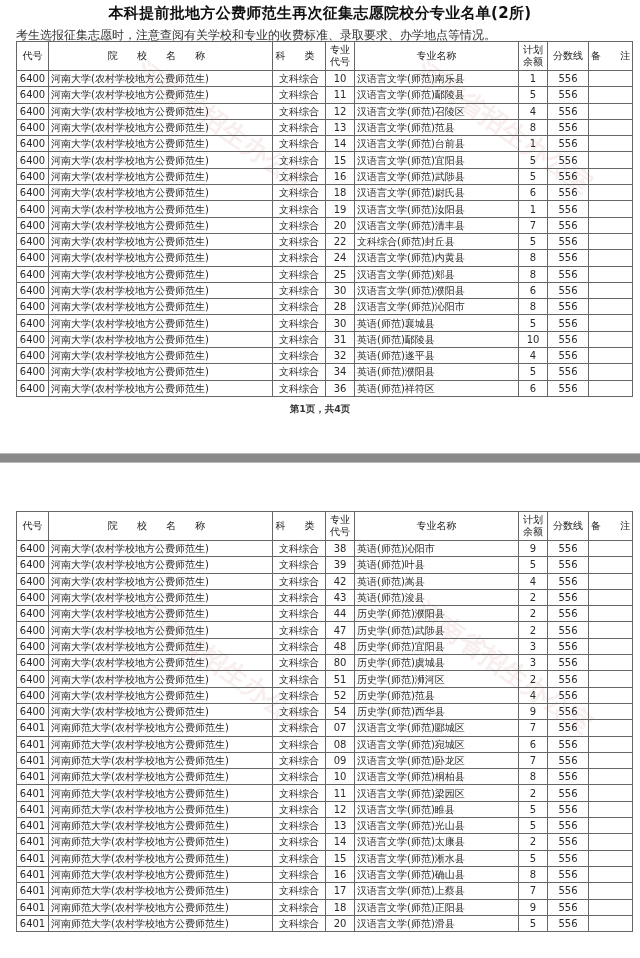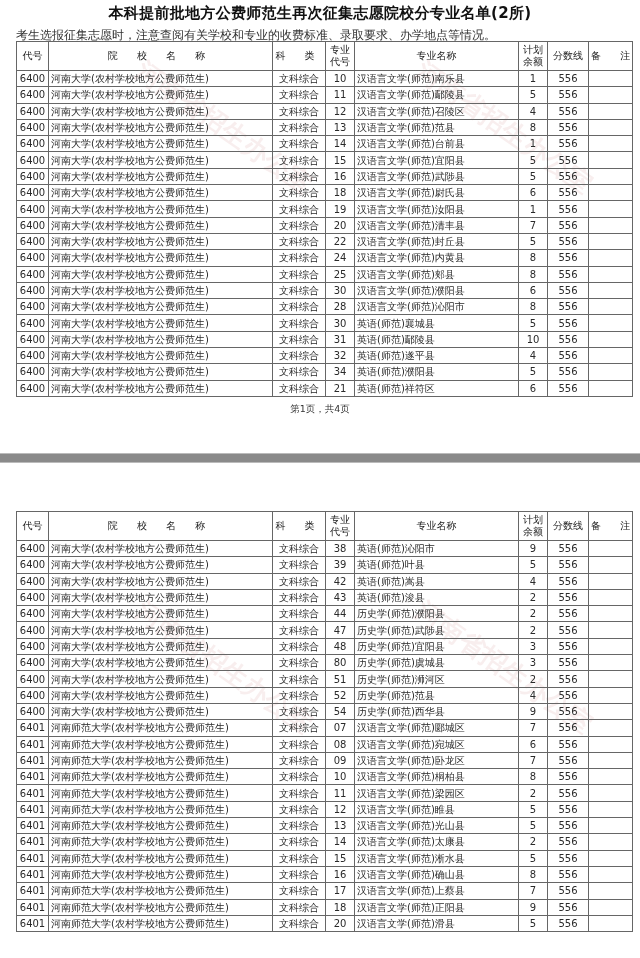--- a/index.html
+++ b/index.html
@@ -9,21 +9,21 @@
            font-size:15px; font-weight:bold; color:#111; letter-spacing:0.3px; }
   .note { position:absolute; left:16px; top:27px; font-size:12px; color:#333; white-space:nowrap; }
   table.grid { position:absolute; left:16px; width:616px; border-collapse:collapse;
                table-layout:fixed; font-size:10px; }
   table.grid td, table.grid th { border:1px solid #666; padding:0 2px; height:15.3px; line-height:15px;
                white-space:nowrap; overflow:hidden; font-weight:normal; color:#2a2a2a; }
   table.grid th { height:28px; line-height:12px; font-size:10px; color:#222; }
   table.grid td.c { text-align:center; }
   table.grid td.l { text-align:left; }
   .spaced { letter-spacing:8px;text-align:center; }
-  .pagenum { position:absolute; left:0; width:640px; text-align:center; font-size:9.5px; color:#333; }
+  .pagenum { position:absolute; left:0; width:640px; text-align:center; font-size:9.5px; color:#333;font-weight:bold; }
   .sep { position:absolute; left:0; width:640px; top:453px; height:8px; background:#8a8a8a;
          border-top:1px solid #bbb; border-bottom:1px solid #bbb; }
   .wm { position:absolute; font-size:26px; color:rgba(200,120,120,0.13); transform:rotate(35deg);
         pointer-events:none; white-space:nowrap; font-weight:bold; }
 </style>
 </head>
 <body>
 
 <div class="wm" style="left:120px; top:110px;">河南省招生办公室</div>
 <div class="wm" style="left:400px; top:110px;">河南省招生办公室</div>
@@ -155,21 +155,21 @@
         <td class="l">汉语言文学(师范)清丰县</td>
         <td class="c">7</td>
         <td class="c">556</td>
         <td class="c"></td>
       </tr>
       <tr>
         <td class="c">6400</td>
         <td class="l">河南大学(农村学校地方公费师范生)</td>
         <td class="c">文科综合</td>
         <td class="c">22</td>
-        <td class="l">汉语言文学(师范)封丘县</td>
+        <td class="l">文科综合(师范)封丘县</td>
         <td class="c">5</td>
         <td class="c">556</td>
         <td class="c"></td>
       </tr>
       <tr>
         <td class="c">6400</td>
         <td class="l">河南大学(农村学校地方公费师范生)</td>
         <td class="c">文科综合</td>
         <td class="c">24</td>
         <td class="l">汉语言文学(师范)内黄县</td>
@@ -244,21 +244,21 @@
         <td class="c">34</td>
         <td class="l">英语(师范)濮阳县</td>
         <td class="c">5</td>
         <td class="c">556</td>
         <td class="c"></td>
       </tr>
       <tr>
         <td class="c">6400</td>
         <td class="l">河南大学(农村学校地方公费师范生)</td>
         <td class="c">文科综合</td>
-        <td class="c">21</td>
+        <td class="c">36</td>
         <td class="l">英语(师范)祥符区</td>
         <td class="c">6</td>
         <td class="c">556</td>
         <td class="c"></td>
       </tr>
     </tbody>
 </table>
 <div class="pagenum" style="top:403px;">第1页，共4页</div>
 
 <div class="sep"></div>

